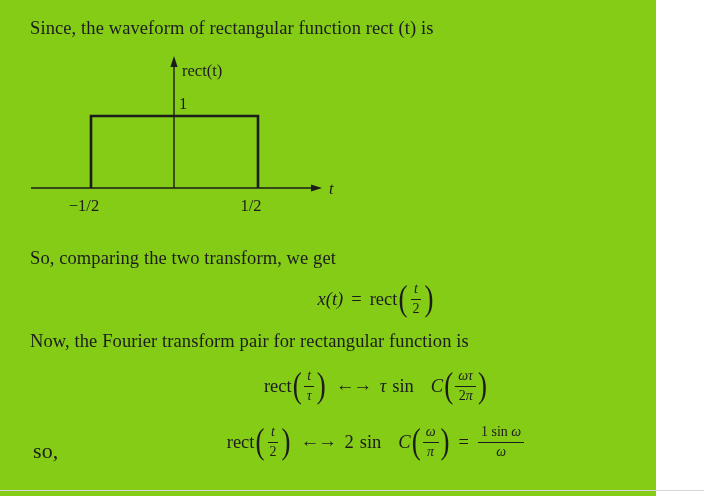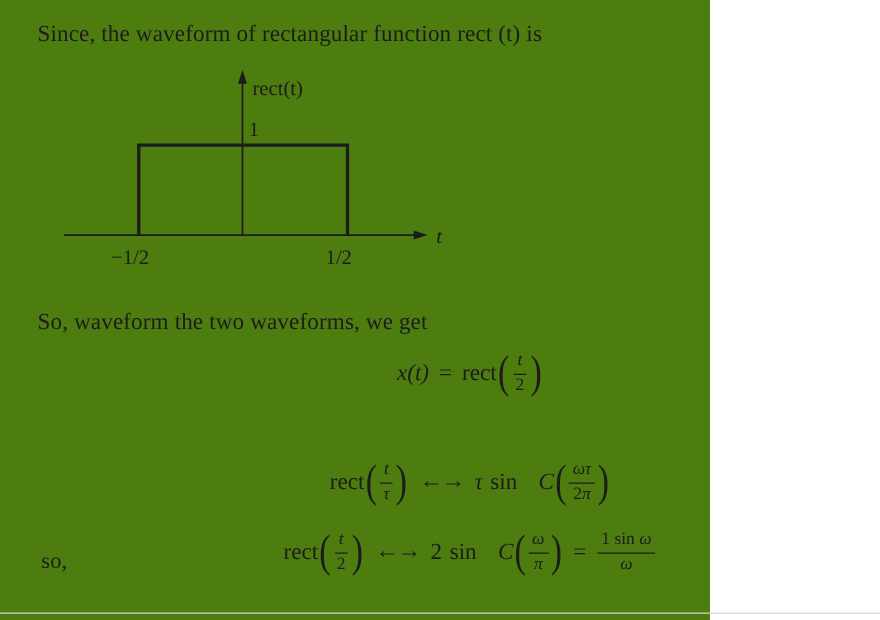--- a/index.html
+++ b/index.html
@@ -3,30 +3,30 @@
 <meta charset="utf-8">
 <style>
   * { margin: 0; padding: 0; box-sizing: border-box; }
   html, body { width: 704px; height: 496px; }
   body {
     background: #ffffff;
     font-family: "Liberation Serif", serif;
     color: #1c1c1c;
     overflow: hidden;
   }
-  .page { position: relative; width: 568px; height: 496px; background: #4d7c0f; }
+  .page { position: relative; width: 656px; height: 496px; background: #84cc16; }
 
   .para { position: absolute; font-size: 18.5px; letter-spacing: 0.1px; white-space: nowrap; }
   .para-intro   { left: 30px; top: 18px; }
   .para-compare { left: 30px; top: 248px; }
   .para-fourier { left: 30px; top: 331px; }
-  .so-label     { left: 33px; top: 438px; font-size: 18px; }
+  .so-label     { left: 33px; top: 438px; font-size: 22px; }
 
   
-  .diagram { position: absolute; left: 46px; top: 50px; width: 340px; height: 170px; }
+  .diagram { position: absolute; left: 26px; top: 50px; width: 340px; height: 170px; }
   .diagram svg { display: block; }
   .axis  { stroke: #1c1c1c; stroke-width: 1.4; fill: none; }
   .pulse { stroke: #1c1c1c; stroke-width: 2.6; fill: none; stroke-linejoin: miter; }
   .arrowhead { fill: #1c1c1c; stroke: none; }
   .diag-label { font-family: "Liberation Serif", serif; font-size: 16.5px; fill: #1c1c1c; }
   .diag-label.it { font-style: italic; }
   .anchor-mid { text-anchor: middle; }
 
   
   .equation {
@@ -79,34 +79,35 @@
       <polyline class="pulse" points="65,138 65,66 232,66 232,138"></polyline>
 
       <text class="diag-label" x="156" y="26">rect(t)</text>
       <text class="diag-label" x="153" y="59">1</text>
       <text class="diag-label it" x="303" y="144">t</text>
       <text class="diag-label anchor-mid" x="58" y="161">−1/2</text>
       <text class="diag-label anchor-mid" x="225" y="161">1/2</text>
     </svg>
   </div>
 
-  <p class="para para-compare">So, waveform the two waveforms, we get</p>
+  <p class="para para-compare">So, comparing the two transform, we get</p>
 
   <div class="equation eq-1">
     <span class="it">x(t)</span>
     <span class="rel">=</span>
     <span class="fn">rect</span>
     <span class="paren">(</span>
     <span class="frac">
       <span class="num it">t</span>
       <span class="den">2</span>
     </span>
     <span class="paren">)</span>
   </div>
 
+  <p class="para para-fourier">Now, the Fourier transform pair for rectangular function is</p>
 
   <div class="equation eq-2">
     <span class="fn">rect</span>
     <span class="paren">(</span>
     <span class="frac">
       <span class="num it">t</span>
       <span class="den it">τ</span>
     </span>
     <span class="paren">)</span>
     <span class="arrow">←→</span>

